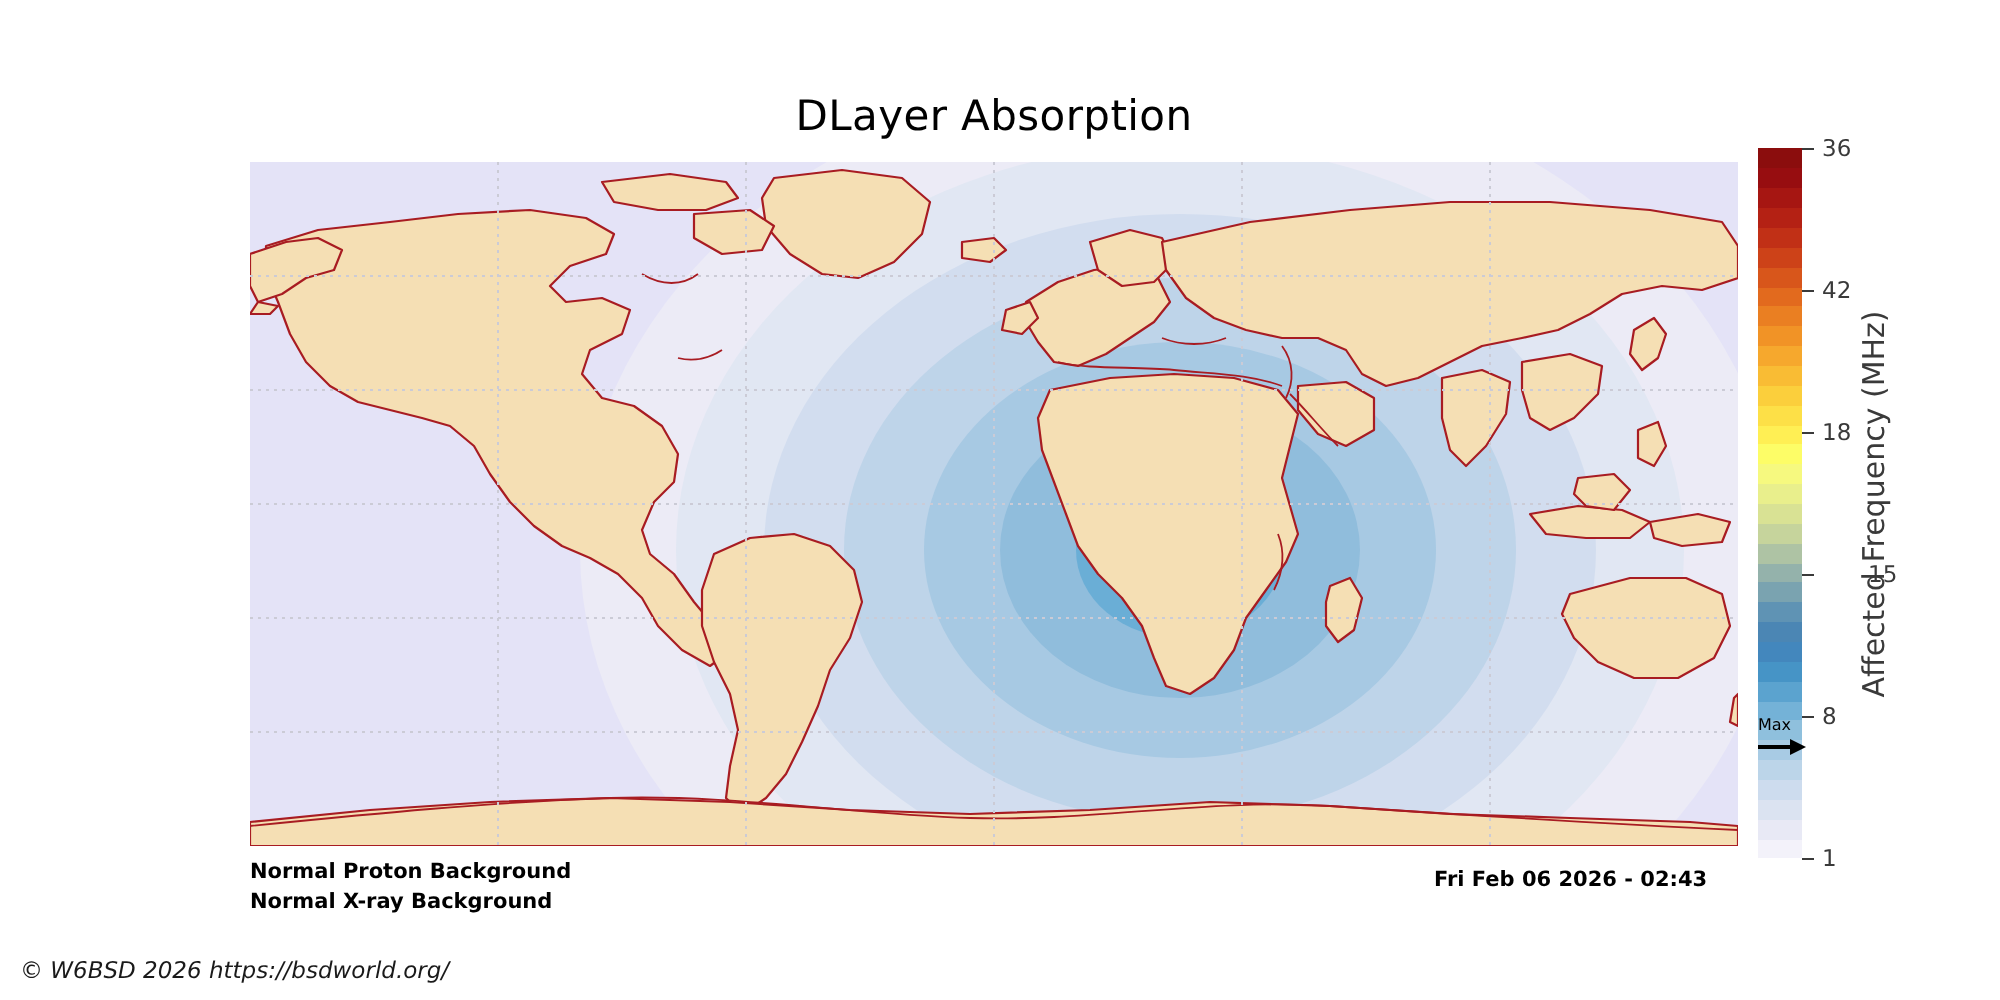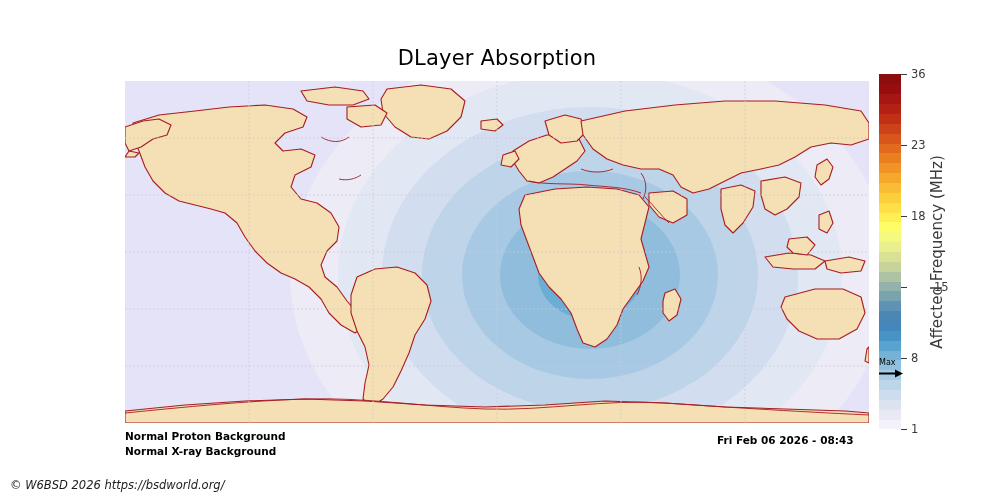--- a/index.html
+++ b/index.html
@@ -332,35 +332,35 @@
   <div id="colorbar-ticks">
       <div class="cb-tick" style="top: 355px;"></div>
       <div class="cb-ticklabel" style="top: 355px;">1</div>
       <div class="cb-tick" style="top: 284px;"></div>
       <div class="cb-ticklabel" style="top: 284px;">8</div>
       <div class="cb-tick" style="top: 213px;"></div>
       <div class="cb-ticklabel" style="top: 213px; margin-left: 23px;">15</div>
       <div class="cb-tick" style="top: 142px;"></div>
       <div class="cb-ticklabel" style="top: 142px;">18</div>
       <div class="cb-tick" style="top: 71px;"></div>
-      <div class="cb-ticklabel" style="top: 71px;">23</div>
+      <div class="cb-ticklabel" style="top: 71px;">42</div>
       <div class="cb-tick" style="top: 0px;"></div>
       <div class="cb-ticklabel" style="top: 0px;">36</div>
     </div>
 </div>
 
 <div id="cb-max-marker" style="top: 358.143px;">
   <div id="cb-max-label">Max</div>
   <svg id="cb-max-arrow" viewBox="0 0 24 9" xmlns="http://www.w3.org/2000/svg">
     <line x1="0" y1="4.5" x2="17" y2="4.5" stroke="#000" stroke-width="2"></line>
     <polygon points="16,0.5 24,4.5 16,8.5" fill="#000"></polygon>
   </svg>
 </div>
 
 <div id="cb-axis-label">
   <span>Affected Frequency (MHz)</span>
 </div>
 
 <div class="note" id="note-proton">Normal Proton Background</div>
 <div class="note" id="note-xray">Normal X-ray Background</div>
-<div class="note" id="note-time">Fri Feb 06 2026 - 08:43</div>
+<div class="note" id="note-time">Fri Feb 06 2026 - 02:43</div>
 
 <div id="credit">© W6BSD 2026 https://bsdworld.org/</div>
 
 </body></html>

